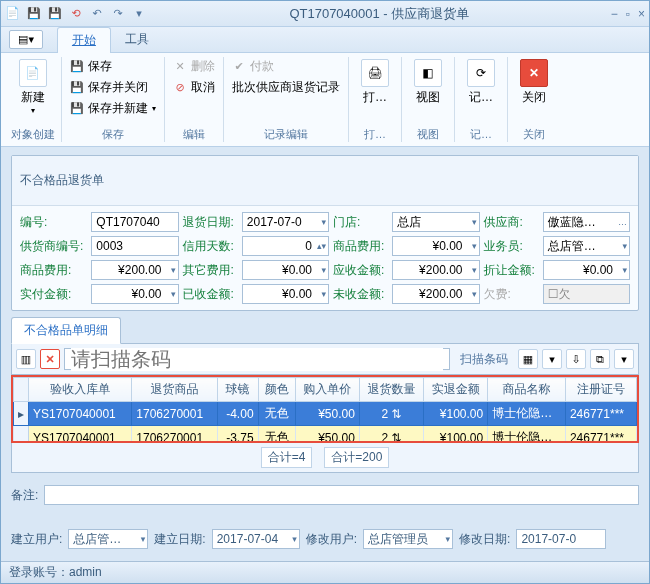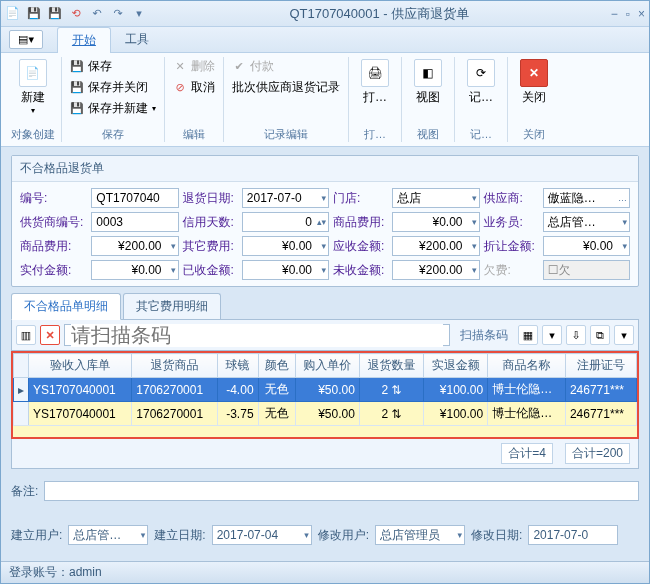--- a/index.html
+++ b/index.html
@@ -25,24 +25,24 @@
 .bigbtn { display: flex; flex-direction: column; align-items: center; padding: 2px; width: 40px; }
 .bigbtn .ico { width: 28px; height: 28px; background: #fff; border: 1px solid #c0d4e8; border-radius: 2px; margin-bottom: 2px; display: flex; align-items: center; justify-content: center; }
 .bigbtn.red .ico { background: #e74c3c; color: #fff; border-color: #c0392b; font-weight: bold; }
 .smallbtn { display: flex; align-items: center; gap: 4px; padding: 1px 2px; white-space: nowrap; }
 .smallbtn .sico { width: 14px; height: 14px; display: inline-flex; align-items: center; justify-content: center; font-size: 11px; }
 .vstack { display: flex; flex-direction: column; gap: 2px; }
 
 .content { flex: 1; padding: 8px 10px 0 10px; overflow: hidden; display: flex; flex-direction: column; }
 
 .panel { border: 1px solid #a8c0d8; background: #f7fbff; border-radius: 2px; margin-bottom: 6px; }
-.panel-title { padding: 4px 8px; color: #3b5d7e; border-bottom: 1px solid #d0deec; background: #eef5fd; }
+.panel-title { padding: 16px 8px; color: #3b5d7e; border-bottom: 1px solid #d0deec; background: #eef5fd; }
 
 .form-grid { display: grid; grid-template-columns: repeat(4, auto 1fr); gap: 4px 4px; padding: 6px 8px; align-items: center; }
-.form-grid label { color: #4c1d95; white-space: nowrap; text-align: left; padding-right: 4px; }
+.form-grid label { color: #15803d; white-space: nowrap; text-align: left; padding-right: 4px; }
 .inp { border: 1px solid #a8c0d8; background: #fff; height: 20px; padding: 0 4px; display: flex; align-items: center; width: 100%; position: relative; }
 .inp .dd { position: absolute; right: 2px; color: #5478a0; font-size: 9px; }
 .inp.ro { background: #f0f0f0; color: #888; }
 .inp.right { justify-content: flex-end; padding-right: 16px; }
 
 .tabs2 { display: flex; border-bottom: 1px solid #a8c0d8; }
 .tab2 { padding: 4px 12px; border: 1px solid #a8c0d8; border-bottom: none; margin-right: 2px; background: #eef5fd; color: #3b5d7e; border-radius: 3px 3px 0 0; cursor: pointer; }
 .tab2.active { background: #fff; border-bottom: 1px solid #fff; margin-bottom: -1px; color: #2a6fc5; }
 
 .grid-toolbar { display: flex; align-items: center; padding: 4px; background: #eef5fd; gap: 4px; border: 1px solid #a8c0d8; border-top: none; }
@@ -55,21 +55,21 @@
 .gridwrap { border: 2px solid #e74c3c; background: #fef9c3; height: 88px; overflow: hidden; }
 table { border-collapse: collapse; width: 100%; }
 th { background: linear-gradient(#fdfdfd,#eef5fd); border: 1px solid #c0d4e8; padding: 3px 4px; font-weight: normal; color: #3b5d7e; white-space: nowrap; text-align: center; }
 td { border: 1px solid #d8e5f2; padding: 3px 4px; white-space: nowrap; text-align: right; }
 td.l { text-align: left; }
 td.c { text-align: center; }
 tr.sel td { background: #3b7dd8; color: #fff; border-color: #2a6fc5; }
 .rowhdr { width: 14px; background: #eef5fd; border-right: 1px solid #c0d4e8; }
 tr.sel .rowhdr { background: #eef5fd; color: #3b5d7e; }
 
-.summary { display: flex; justify-content: flex-end; gap: 12px; padding: 4px 8px; border: 1px solid #a8c0d8; border-top: none; background: #eef5fd; color: #3b5d7e; }
+.summary { display: flex; justify-content: center; gap: 12px; padding: 4px 8px; border: 1px solid #a8c0d8; border-top: none; background: #eef5fd; color: #3b5d7e; }
 .summary span.box { border: 1px solid #c0d4e8; padding: 1px 6px; background: #fff; }
 
 .footer-form { display: flex; align-items: center; gap: 6px; padding: 12px 0; color: #3b5d7e; }
 .footer-form .inp { width: 80px; }
 .footer-form .inp.wide { flex: 1; }
 
 .statusbar { height: 22px; background: linear-gradient(#e8f1fb,#d0e0f0); border-top: 1px solid #a8c0d8; padding: 0 8px; display: flex; align-items: center; color: #3b5d7e; font-size: 11px; }
 </style>
 </head>
 <body>
@@ -265,21 +265,20 @@
         <label style="color:#aaa">欠费:</label>
           <div class="inp ro">
             <span>☐ </span>
             <span>欠</span>
           </div>
       </div>
     </div>
 
     <div class="tabs2">
       <div class="tab2 active">不合格品单明细</div>
-      <div class="tab2">其它费用明细</div>
     </div>
 
     <div class="grid-toolbar">
       <div class="tbtn">▥</div>
       <div class="tbtn red">✕</div>
       <div class="scanbox">
         <input placeholder="请扫描条码" style="">
       </div>
       <span class="scanlabel">扫描条码</span>
       <div class="tbtn">▦</div>
@@ -343,21 +342,21 @@
       <label>备注:</label>
       <div class="inp wide"></div>
     </div>
     <div class="footer-form">
       <label>建立用户:</label>
       <div class="inp">
           <span>总店管…</span>
           <span class="dd">▾</span>
         </div>
       <label>建立日期:</label>
-      <div class="inp" style="width:100px">
+      <div class="inp" style="width:88px">
           <span>2017-07-04</span>
           <span class="dd">▾</span>
         </div>
       <label>修改用户:</label>
       <div class="inp" style="width:90px">
           <span>总店管理员</span>
           <span class="dd">▾</span>
         </div>
       <label>修改日期:</label>
       <div class="inp" style="width:90px">

